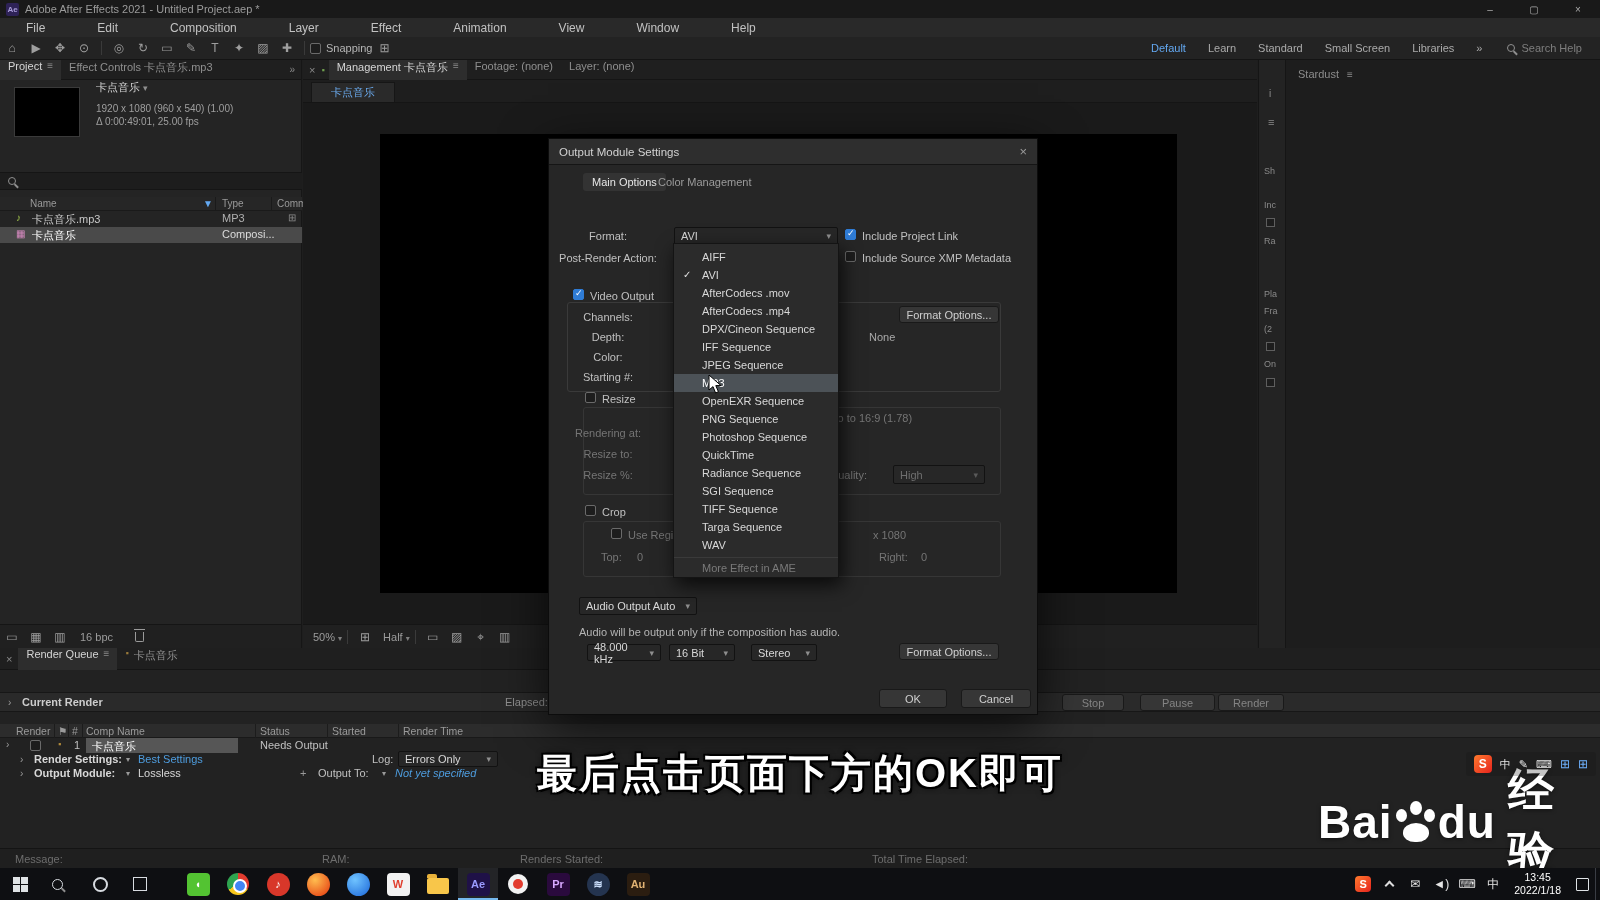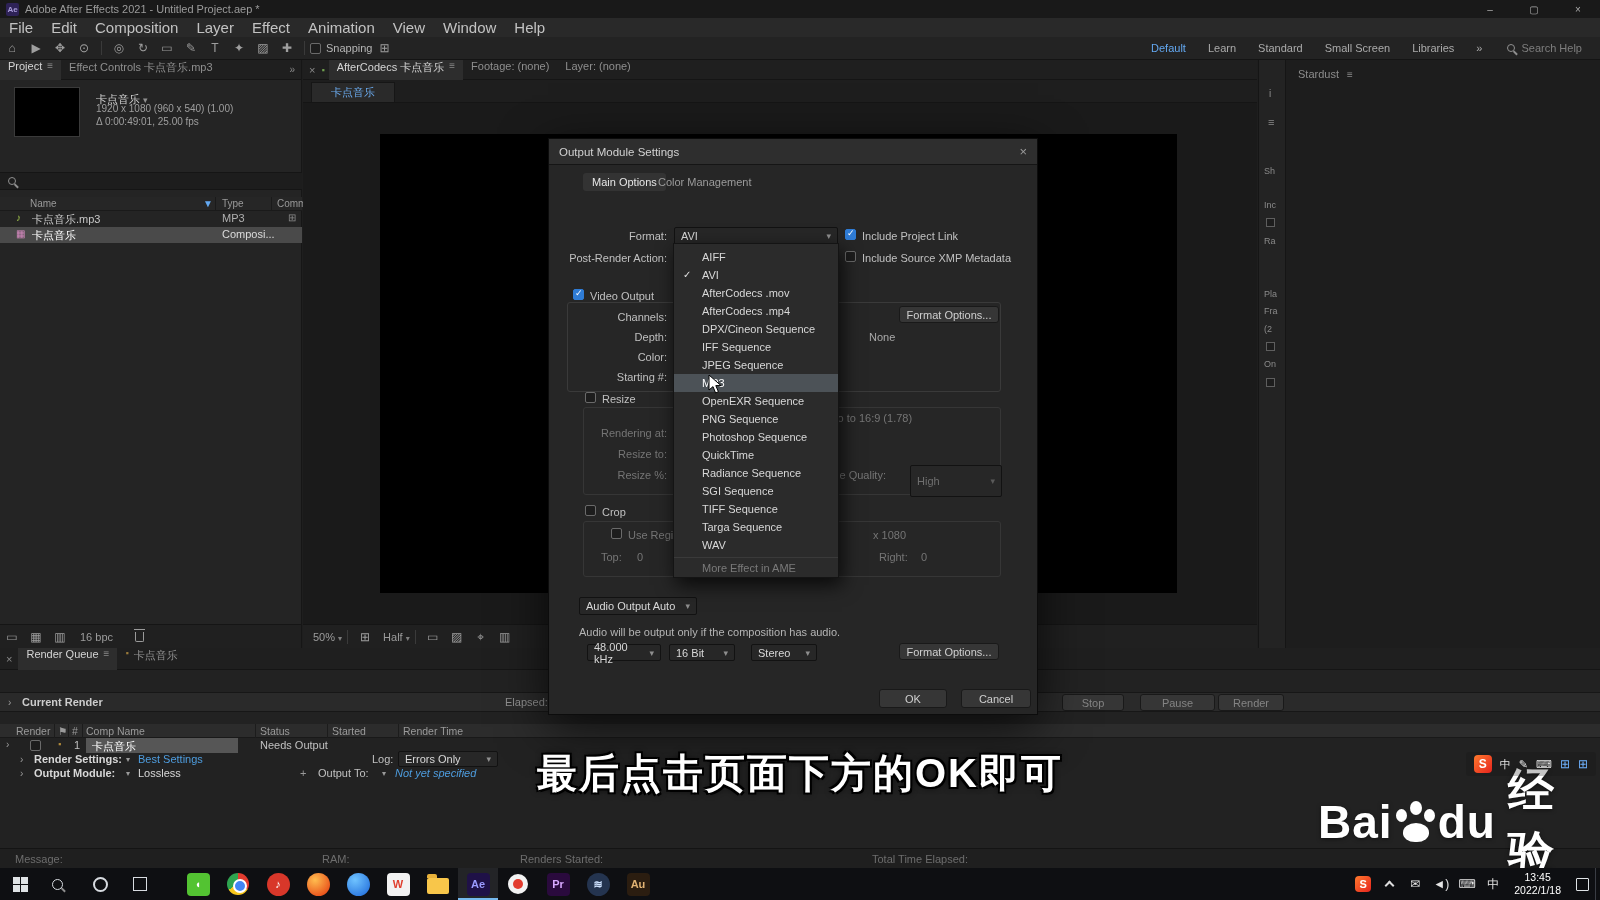--- a/index.html
+++ b/index.html
@@ -8,21 +8,21 @@
   .abs{position:absolute}
   .g::before{content:attr(data-glyph)}
   
   .titlebar{position:absolute;left:0;top:0;width:1600px;height:18px;background:#191919;display:flex;align-items:center;z-index:6}
   .ae-badge{width:13px;height:13px;background:#2e2257;color:#a79bd8;font-size:8px;font-weight:bold;display:flex;align-items:center;justify-content:center;margin:0 6px;border-radius:2px}
   .title-text{font-size:11px;color:#9b9b9b}
   .win-controls{margin-left:auto;display:flex;height:100%}
   .win-btn{width:44px;display:flex;align-items:center;justify-content:center;font-size:10px;color:#aaa}
   
   .menubar{position:absolute;left:0;top:18px;width:1600px;height:19px;background:#292929;display:flex;align-items:center;z-index:6}
-  .menu-item{font-size:15px;color:#c2c2c2;padding:0 9px}
+  .menu-item{font-size:12px;color:#c2c2c2;padding:0 26px}
   
   .toolbar{position:absolute;left:0;top:37px;width:1600px;height:23px;background:#232323;border-bottom:1px solid #141414;display:flex;align-items:center;z-index:6}
   .tool-icon{width:24px;text-align:center;font-size:12px;color:#9e9e9e}
   .tool-sep{width:1px;height:14px;background:#3a3a3a;margin:0 5px}
   .snap-label{font-size:11px;color:#b5b5b5;margin-left:5px}
   .ws{margin-left:auto;display:flex;align-items:center}
   .ws-item{font-size:11px;color:#ababab;margin:0 11px}
   .ws-active{color:#63a8f1}
   .searchbox{display:flex;align-items:center;margin:0 18px 0 14px;color:#7e7e7e;font-size:11px}
   .mag{width:8px;height:8px;border:1.5px solid #8f8f8f;border-radius:50%;position:relative;display:inline-block;margin-right:6px}
@@ -31,21 +31,21 @@
   .checkbox{display:inline-block;width:11px;height:11px;border:1px solid #6a6a6a;background:#1d1d1d;border-radius:2px;position:absolute}
   .checkbox.checked{background:#2f7cd6;border-color:#2f7cd6}
   .checkbox.checked::after{content:"✓";position:absolute;left:1px;top:-2px;font-size:9px;color:#fff}
   .cb-inline{position:relative;display:inline-block;vertical-align:-2px}
   .dd{position:absolute;background:#272727;border:1px solid #121212;border-radius:2px;color:#d8d8d8;font-size:11px;display:flex;align-items:center;padding:0 6px;height:18px}
   .dd::after{content:"▾";margin-left:auto;color:#8f8f8f;font-size:9px;padding-left:6px}
   .dd.grayed{color:#6f6f6f}
   .dd.grayed::after{color:#5a5a5a}
   .btn{position:absolute;background:#363636;border:1px solid #191919;border-radius:3px;color:#cfcfcf;font-size:11px;display:flex;align-items:center;justify-content:center}
   .btn.grayed{color:#848484}
-  .rl{position:absolute;width:118px;text-align:right;font-size:11px;color:#c0c0c0}
+  .rl{position:absolute;width:118px;text-align:center;font-size:11px;color:#c0c0c0}
   .lab{position:absolute;font-size:11px;color:#c0c0c0}
   .gray{color:#757575}
   .gbox{position:absolute;border:1px solid #3a3a3a;border-radius:3px}
   
   .panel{position:absolute;background:#242424}
   .ptabs{position:absolute;left:0;top:0;right:0;height:20px;background:#1f1f1f;display:flex;align-items:center;border-bottom:1px solid #151515}
   .ptab{font-size:11px;color:#8f8f8f;padding:0 8px;height:20px;display:flex;gap:5px}
   .ptab.active{background:#2d2d2d;color:#d5d5d5}
   .ham{color:#8a8a8a;font-size:10px}
   .bottombar{position:absolute;left:0;bottom:0;right:0;height:24px;background:#202020;border-top:1px solid #151515;display:flex;align-items:center;font-size:11px;color:#9c9c9c}
@@ -176,21 +176,21 @@
       <span class="ptab active">
         <span>Project</span>
         <span class="ham g" data-glyph="≡"></span>
       </span>
       <span class="ptab" style="max-width:200px;overflow:hidden;white-space:nowrap">
         <span>Effect Controls 卡点音乐.mp3</span>
       </span>
       <span class="g" style="margin-left:auto;padding-right:6px;color:#8a8a8a;font-size:10px" data-glyph="»"></span>
     </div>
     <div class="abs" style="left:14px;top:27px;width:66px;height:50px;background:#000;border:1px solid #3a3a3a"></div>
-    <div class="abs" style="left:96px;top:32px;font-size:11px;color:#d2d2d2"><span>卡点音乐</span> <span style="color:#8f8f8f;font-size:9px">▾</span></div>
+    <div class="abs" style="left:96px;top:20px;font-size:11px;color:#d2d2d2"><span>卡点音乐</span> <span style="color:#8f8f8f;font-size:9px">▾</span></div>
     <div class="abs" style="left:96px;top:43px;font-size:10px;color:#9f9f9f">1920 x 1080  (960 x 540)  (1.00)</div>
     <div class="abs" style="left:96px;top:56px;font-size:10px;color:#9f9f9f">Δ 0:00:49:01, 25.00 fps</div>
     <div class="abs" style="left:0;top:112px;width:302px;height:18px;background:#1d1d1d;border-top:1px solid #151515;border-bottom:1px solid #151515;display:flex;align-items:center;padding:0 8px">
       <span class="mag"></span>
     </div>
     <div class="abs" style="left:0;top:137px;width:302px;height:14px;background:#262626;border-bottom:1px solid #1a1a1a;font-size:10px;color:#999">
       <span class="abs" style="left:30px;top:1px">Name</span>
       <span class="abs" style="left:203px;top:1px;color:#63a8f1">▼</span>
       <span class="abs" style="left:222px;top:1px">Type</span>
       <span class="abs" style="left:277px;top:1px">Comm</span>
@@ -215,21 +215,21 @@
       <span style="margin:0 8px">16 bpc</span>
       <span class="trash" style="margin-left:14px"></span>
     </div>
   </div>
 
   <div class="panel" style="left:303px;top:60px;width:954px;height:588px;background:#1e1e1e">
     <div class="ptabs">
       <span class="g" style="color:#8a8a8a;padding:0 6px;font-size:11px" data-glyph="×"></span>
       <span class="g" style="color:#6f9f4f;font-size:9px;padding-right:4px" data-glyph="▪"></span>
       <span class="ptab active">
-        <span>AfterCodecs 卡点音乐</span>
+        <span>Management 卡点音乐</span>
         <span class="ham g" data-glyph="≡"></span>
       </span>
       <span class="ptab">
           <span>Footage: (none)</span>
         </span>
       <span class="ptab">
           <span>Layer: (none)</span>
         </span>
     </div>
     <div class="abs" style="left:8px;top:22px;width:84px;height:20px;background:#2a2a2a;border:1px solid #161616;border-bottom:none;display:flex;align-items:center;justify-content:center;font-size:11px;color:#6aa9ec">卡点音乐</div>
@@ -368,21 +368,21 @@
     <span class="lab" style="left:320px;top:192px;color:#a9a9a9">None</span>
 
     <span class="checkbox" style="left:36px;top:253px"></span>
     <span class="lab" style="left:53px;top:254px">Resize</span>
     <div class="gbox" style="left:34px;top:268px;width:418px;height:88px;border-color:#363636"></div>
     <span class="lab gray" style="left:283px;top:273px">tio to 16:9 (1.78)</span>
     <span class="rl gray" style="left:0;top:288px">Rendering at:</span>
     <span class="rl gray" style="left:0;top:309px">Resize to:</span>
     <span class="rl gray" style="left:0;top:330px">Resize %:</span>
     <span class="rl gray" style="left:225px;top:330px;width:112px">Resize Quality:</span>
-    <div class="dd grayed" style="left:361px;top:326px;width:92px;height:32px">
+    <div class="dd grayed" style="left:344px;top:326px;width:92px;height:19px">
         <span>High</span>
       </div>
 
     <span class="checkbox" style="left:36px;top:366px"></span>
     <span class="lab" style="left:53px;top:367px">Crop</span>
     <div class="gbox" style="left:34px;top:382px;width:418px;height:56px;border-color:#363636"></div>
     <span class="checkbox" style="left:62px;top:389px"></span>
     <span class="lab gray" style="left:79px;top:390px">Use Region</span>
     <span class="lab gray" style="left:324px;top:390px">x 1080</span>
     <span class="lab gray" style="left:52px;top:412px">Top:</span>

